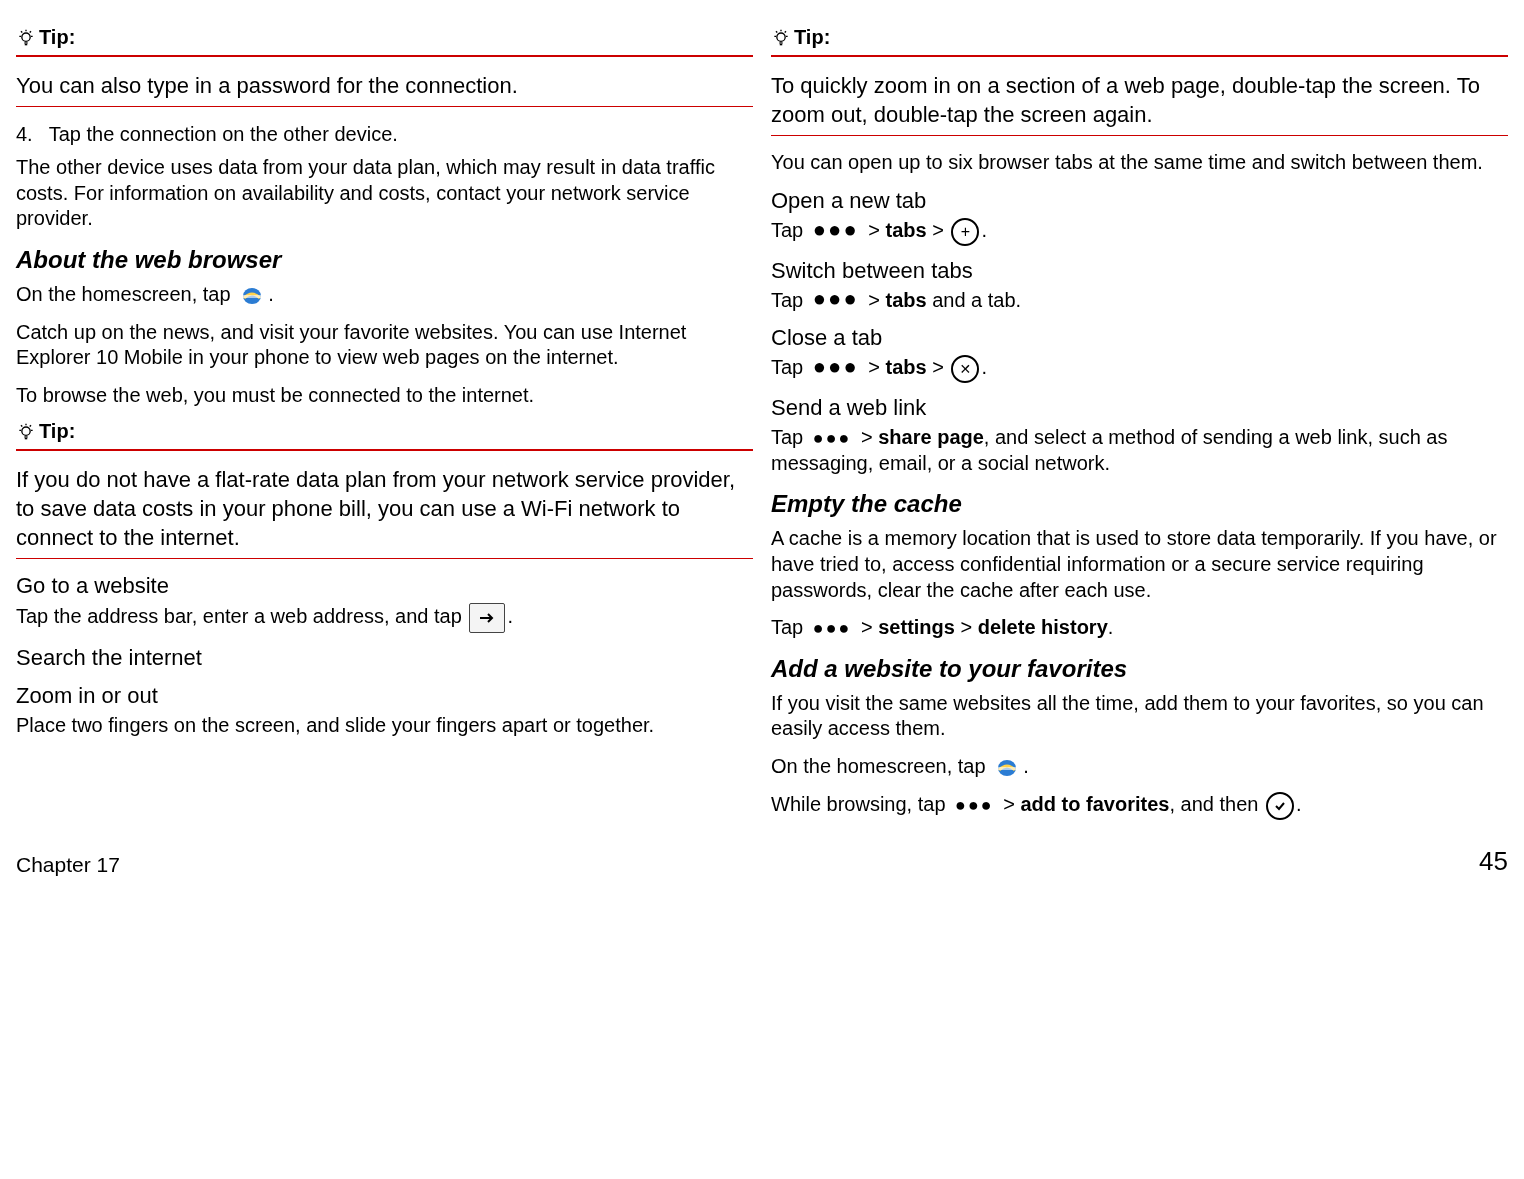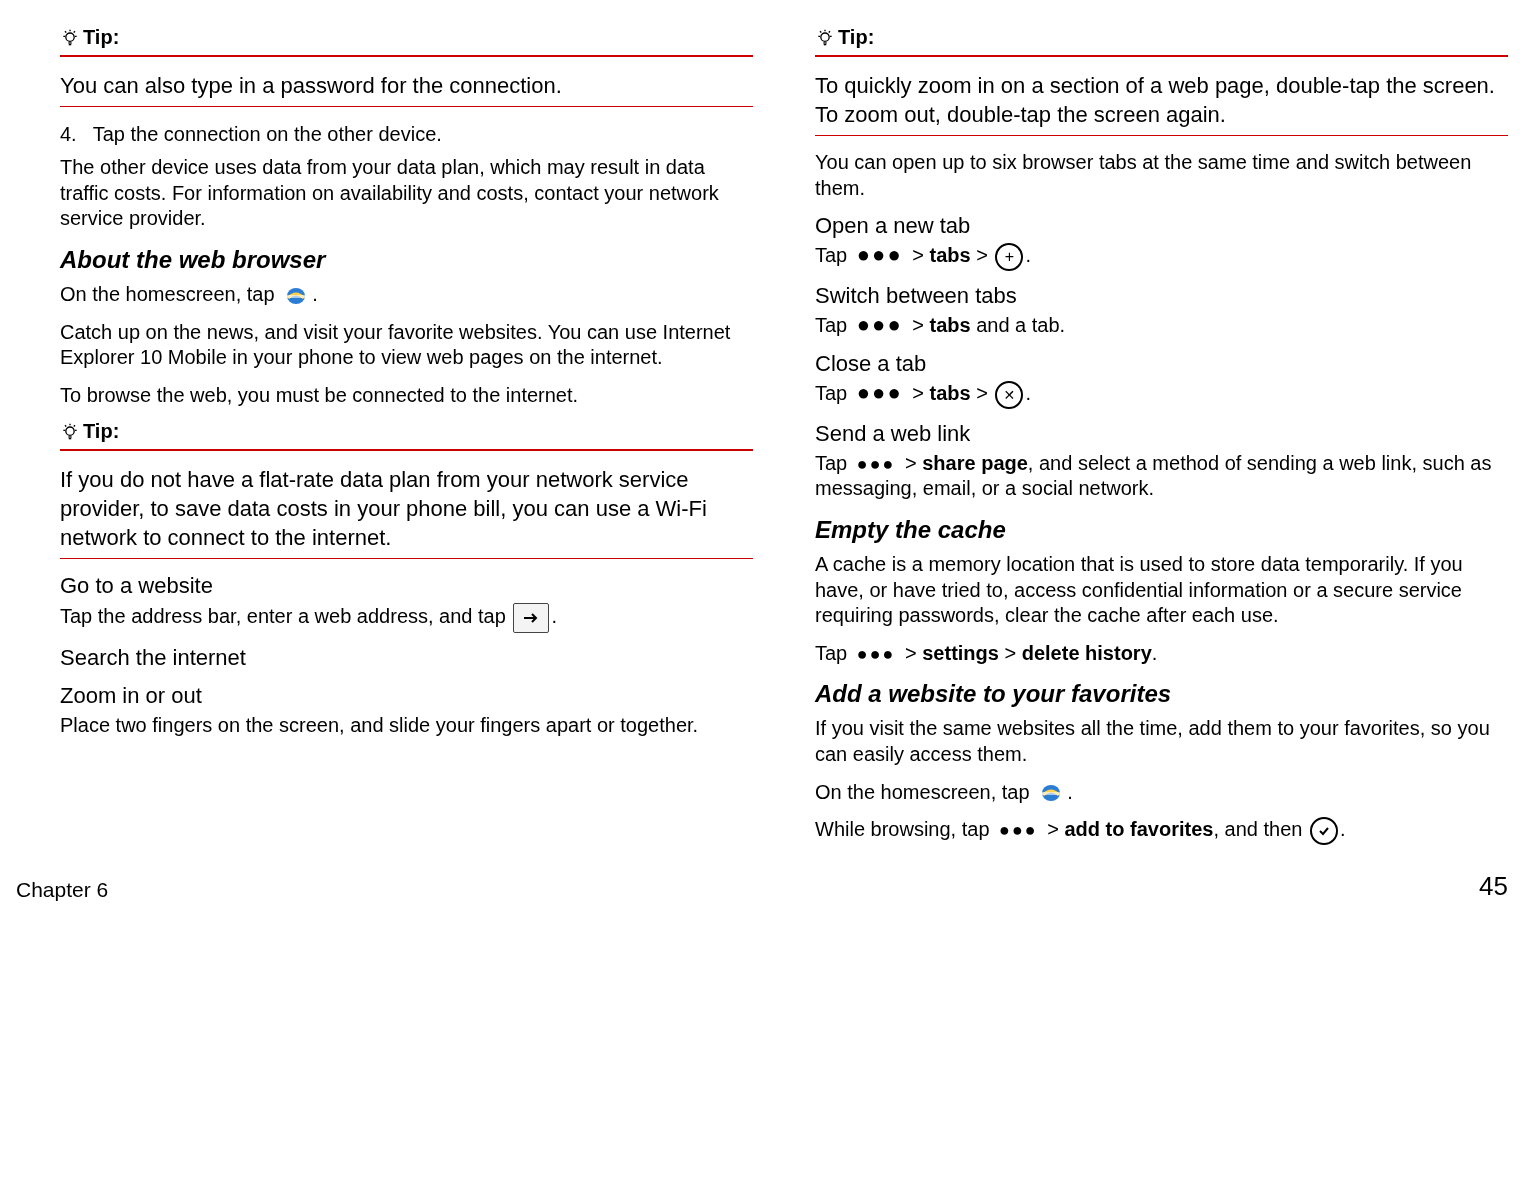--- a/index.html
+++ b/index.html
@@ -13,21 +13,20 @@
     box-sizing: border-box;
     font-size: 20px;
   }
   .columns {
     display: flex;
     gap: 18px;
   }
   .col {
     flex: 1;
     min-width: 0;
-    margin-left: 44px;
   }
   .tip-label {
     font-weight: bold;
     display: flex;
     align-items: center;
     gap: 3px;
     margin-bottom: 2px;
     margin-top: 2px;
     font-size: 20px;
   }
@@ -264,15 +263,15 @@
           <svg width="12" height="12" viewBox="0 0 12 12">
             <path d="M2 6 L5 9 L10 3" stroke="#000" stroke-width="2" fill="none"></path>
           </svg>
         </span><span>.</span>
     </p>
 
   </div>
 </div>
 
 <div class="footer">
-  <span>Chapter 6</span>
+  <span>Chapter 17</span>
   <span class="pg">45</span>
 </div>
 
 </body></html>

